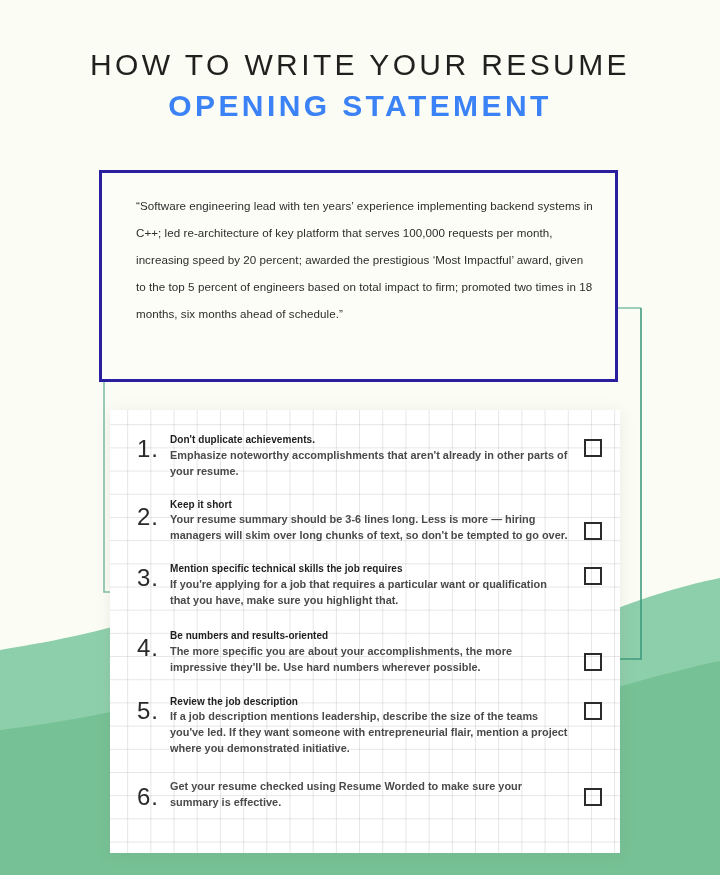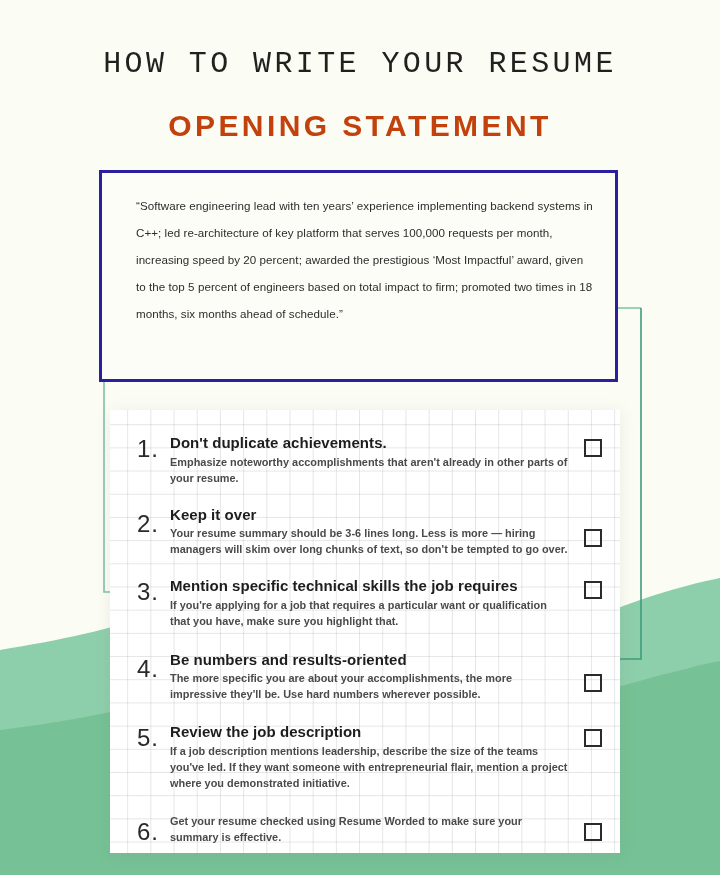--- a/index.html
+++ b/index.html
@@ -30,29 +30,28 @@
     text-align: center;
     z-index: 3;
   }
   .title-line1 {
     font-size: 30px;
     letter-spacing: 3.4px;
     font-weight: 400;
     color: #221f1f;
     line-height: 1.24;
     white-space: nowrap;
-    font-family: Liberation Mono, monospace;
   }
   .title-line2 {
     font-size: 30px;
     letter-spacing: 3.4px;
     font-weight: 700;
-    color: #c2410c;
+    color: #3b82f6;
     line-height: 1.24;
-    margin-top: 24px;
+    margin-top: 4px;
     white-space: nowrap;
   }
 
   
   .connectors {
     position: absolute;
     left: 0; top: 0;
     width: 720px; height: 875px;
     z-index: 4;
     pointer-events: none;
@@ -119,21 +118,21 @@
     line-height: 1;
     padding-top: 4px;
     letter-spacing: 1px;
     font-family: "Liberation Sans", sans-serif;
   }
   .item-body {
     flex: 1 1 auto;
     padding-right: 10px;
   }
   .item-title {
-    font-size: 15px;
+    font-size: 10px;
     font-weight: 700;
     color: #1d1d1d;
     line-height: 1.38;
     letter-spacing: 0.05px;
   }
   .item-desc {
     font-size: 10.9px;
     font-weight: 700;
     color: #4a4a4a;
     line-height: 1.46;
@@ -201,21 +200,21 @@
       <div class="item-body">
         <div class="item-title">Don't duplicate achievements.</div>
         <div class="item-desc">Emphasize noteworthy accomplishments that aren't already in other parts of your resume.</div>
       </div>
       <div class="checkbox"></div>
     </div>
 
     <div class="item r2">
       <div class="item-num">2.</div>
       <div class="item-body">
-        <div class="item-title">Keep it over</div>
+        <div class="item-title">Keep it short</div>
         <div class="item-desc">Your resume summary should be 3-6 lines long. Less is more — hiring managers will skim over long chunks of text, so don't be tempted to go over.</div>
       </div>
       <div class="checkbox"></div>
     </div>
 
     <div class="item r3">
       <div class="item-num">3.</div>
       <div class="item-body">
         <div class="item-title">Mention specific technical skills the job requires</div>
         <div class="item-desc">If you're applying for a job that requires a particular want or qualification that you have, make sure you highlight that.</div>

